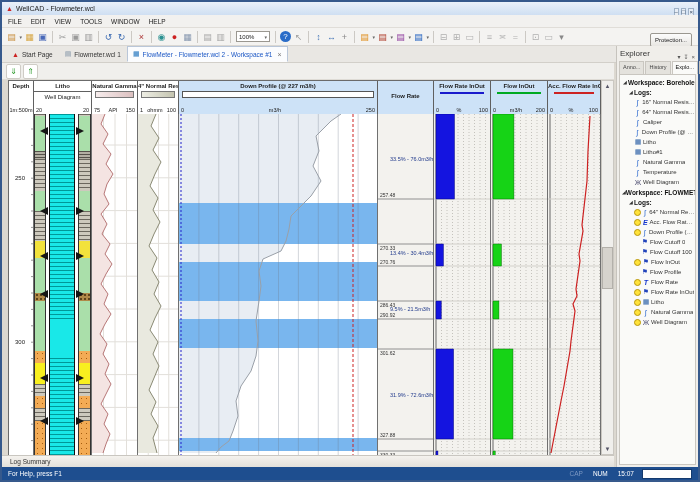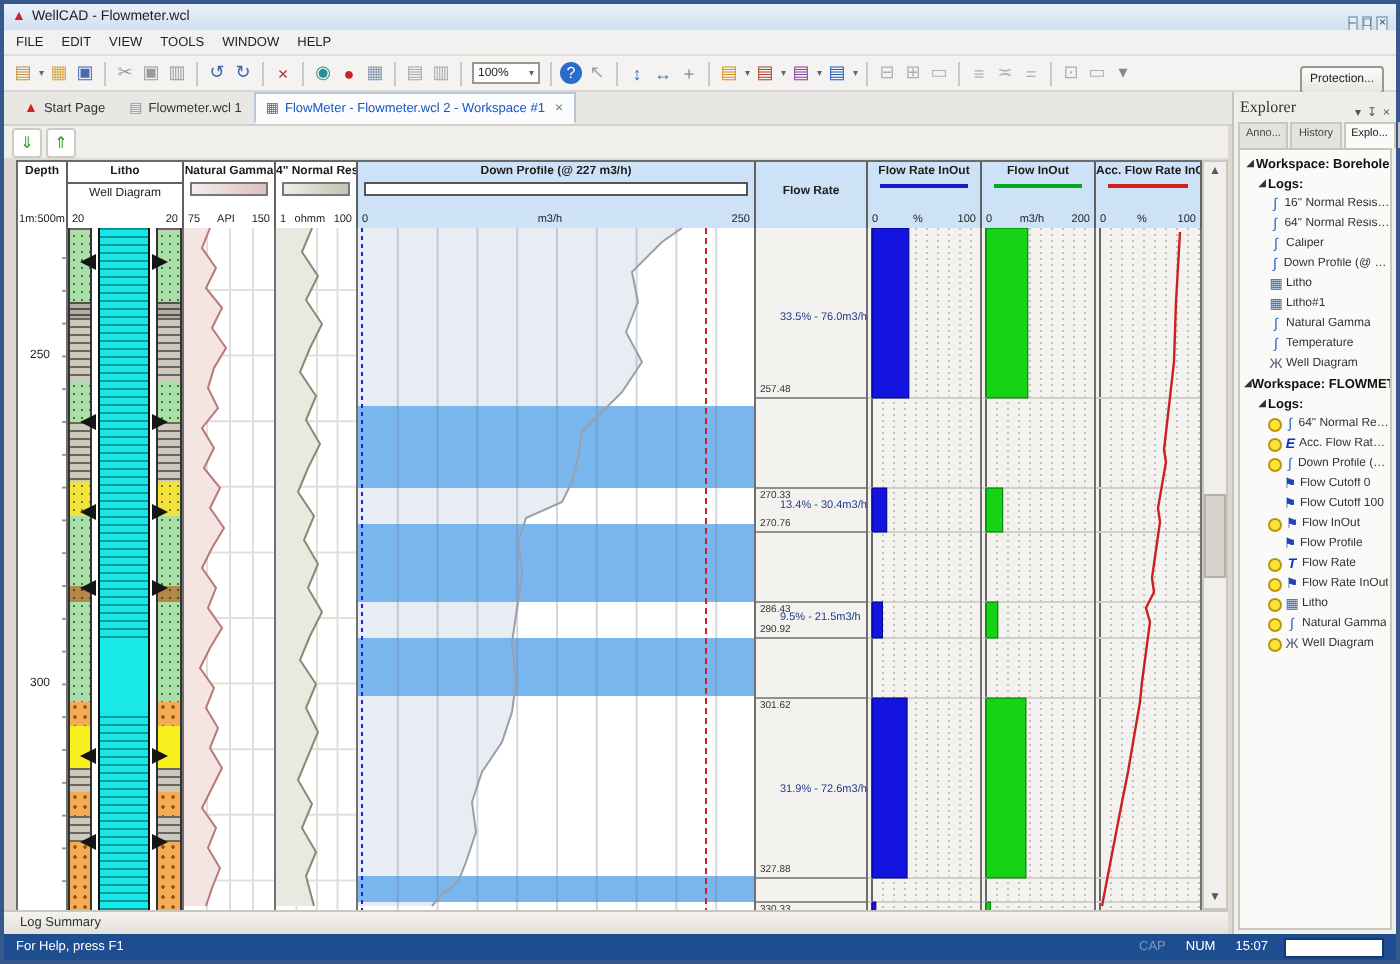--- a/index.html
+++ b/index.html
@@ -55,21 +55,21 @@
   .zonelabel{position:absolute;font-size:5.5px;color:#223b8c;white-space:nowrap;}
   .depthlabel-z{position:absolute;font-size:5px;color:#333;white-space:nowrap;}
   .dlab{position:absolute;font-size:6px;color:#222;width:22px;text-align:center;}
   
   #vscroll{left:601px;top:80px;width:13px;height:375px;background:#f0efec;border:1px solid #cac7c1;box-sizing:border-box;display:flex;flex-direction:column;justify-content:space-between;align-items:center;}
   #vscroll .sa{font-size:6px;color:#556;line-height:10px;}
   #vscroll .thumb{width:9px;height:40px;background:#d6d3cd;border:1px solid #b3b0aa;}
   
   #explorer{left:616px;top:46px;width:82px;height:421px;background:#f0eeea;border-left:1px solid #c6c3bd;box-sizing:border-box;}
   #exphead{height:15px;display:flex;align-items:center;justify-content:space-between;padding:0 3px;}
-  #exphead .et{font-size:8px;color:#333;font-family:Liberation Serif, serif;}
+  #exphead .et{font-size:8px;color:#333;}
   #exphead .ei{font-size:6px;color:#555;margin-left:3px;}
   #exptabs{height:13px;display:flex;padding-left:2px;}
   .exptab{font-size:5.5px;color:#444;padding:2px 3px;border:1px solid #c9c6c0;border-bottom:none;background:#e4e2dd;margin-right:1px;white-space:nowrap;}
   .exptab.active{background:#fafaf8;color:#111;}
   #exptree{position:absolute;left:2px;right:2px;top:28px;bottom:2px;background:#fafaf8;border:1px solid #c9c6c0;overflow:hidden;padding-top:2px;}
   .trow{display:flex;align-items:center;height:10px;white-space:nowrap;overflow:hidden;}
   .trow .arr{font-size:5px;color:#333;width:6px;text-align:center;}
   .trow .glabel{font-size:6.5px;font-weight:bold;color:#111;}
   .trow .ilabel{font-size:6px;color:#333;overflow:hidden;text-overflow:ellipsis;}
   .trow .licon{font-size:7px;width:8px;text-align:center;margin-right:1px;}

